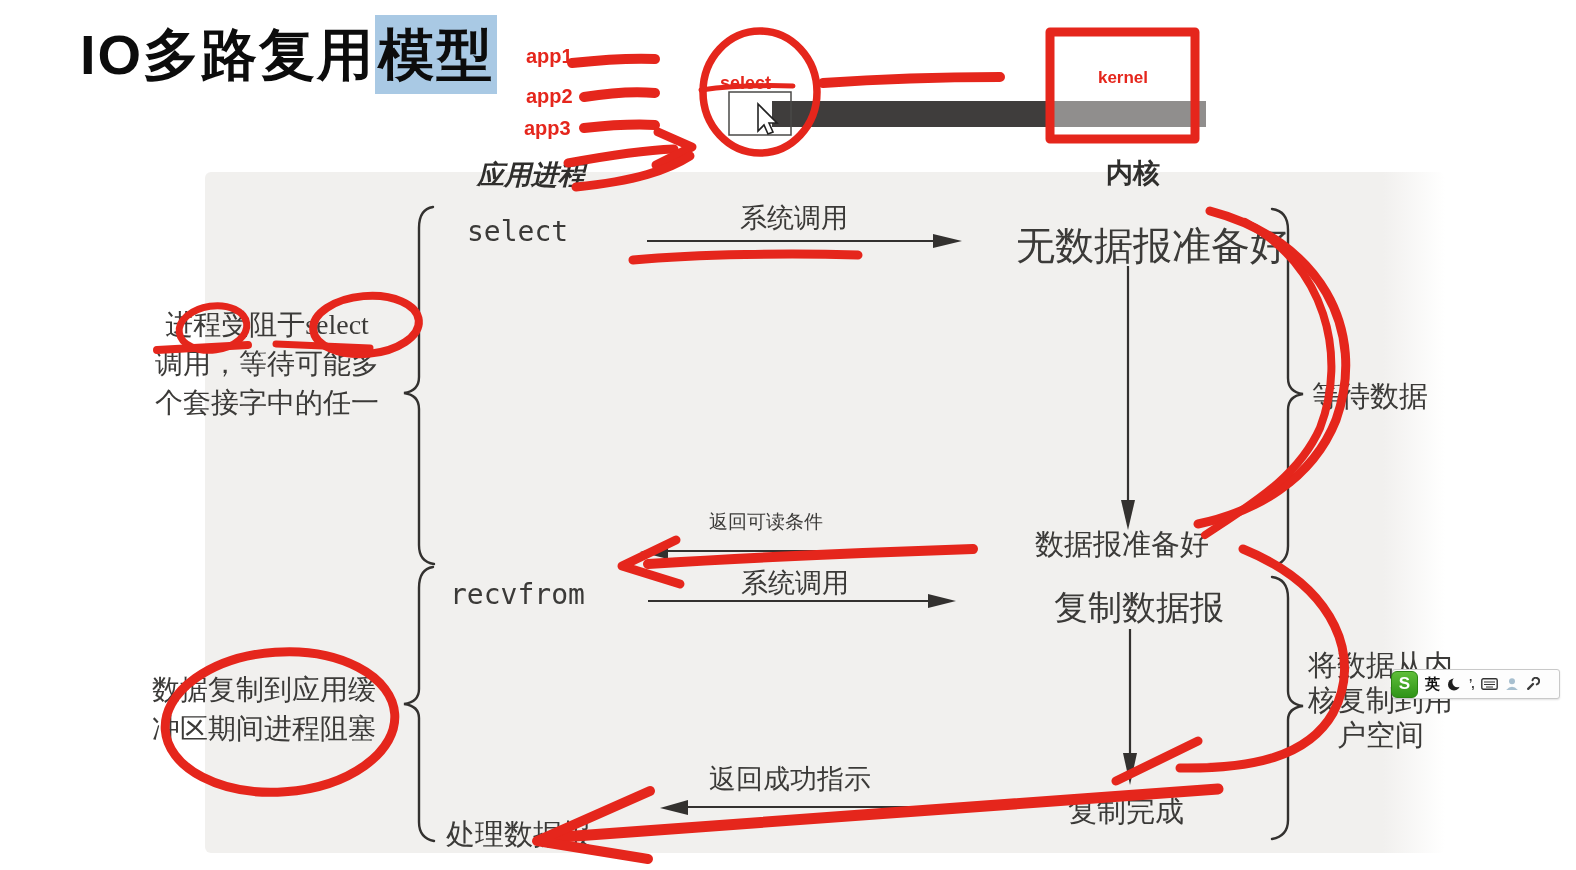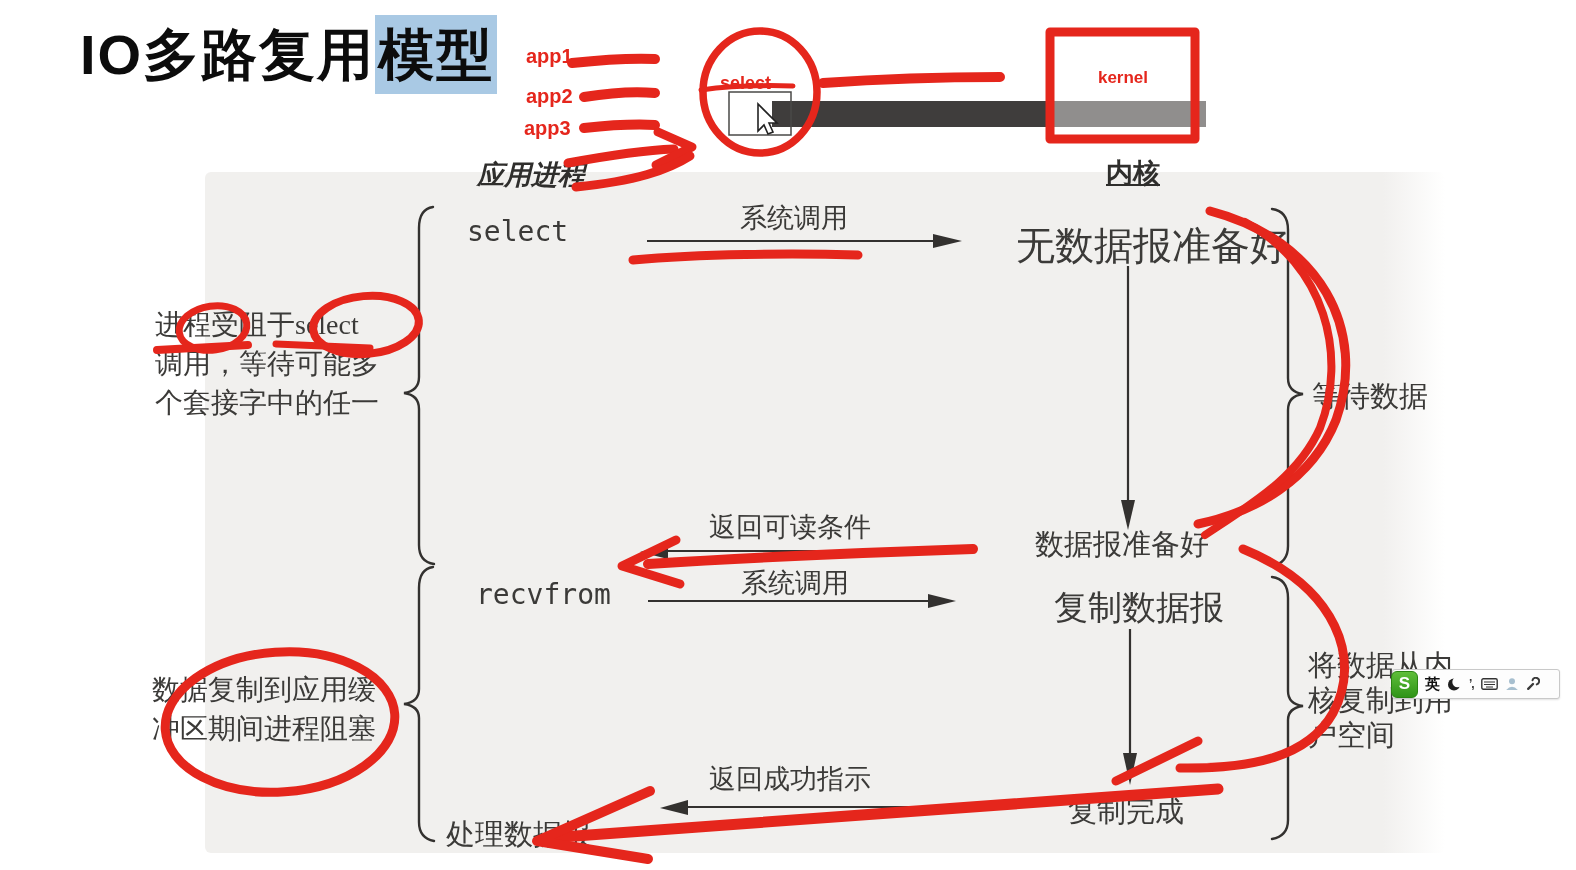--- a/index.html
+++ b/index.html
@@ -1,21 +1,21 @@
 <!DOCTYPE html>
 <html><head>
 <meta charset="utf-8">
 <style>
   html,body{margin:0;padding:0;background:#fff;}
   #stage{position:relative;width:1576px;height:870px;background:#ffffff;overflow:hidden;
          font-family:"Liberation Sans","DejaVu Sans",sans-serif;}
   .panel{position:absolute;left:205px;top:172px;width:1240px;height:681px;
          background:linear-gradient(90deg,#f1f0ee 0,#f1f0ee 95%,rgba(241,240,238,0) 100%);
          border-radius:6px;}
-  .t{position:absolute;white-space:nowrap;}
+  .t{position:absolute;white-space:nowrap;text-align:center;}
   .serif{font-family:"Liberation Serif","DejaVu Serif",serif;color:#3b3a38;}
   .mono{font-family:"DejaVu Sans Mono","Liberation Mono",monospace;color:#3b3a38;}
   .hdr{font-family:"Liberation Serif","DejaVu Serif",serif;color:#2f2e2c;font-weight:bold;}
   .red{color:#e5261c;font-weight:bold;}
   .title{position:absolute;left:80px;top:18px;font-size:56px;font-weight:800;color:#0c0c0c;
          letter-spacing:2px;z-index:2;}
   .title .hl{background:#a9c9e4;padding:8px 3px;}
   .applbl{position:absolute;font-size:20px;z-index:2;}
   .note{line-height:39px;font-size:28px;}
   .note span{display:block;}
@@ -43,28 +43,28 @@
   <div class="title"><span>IO多路复用</span><span class="hl">模型</span></div>
 
   <div class="t applbl red" style="left:526px;top:45px;">app1</div>
   <div class="t applbl red" style="left:526px;top:85px;">app2</div>
   <div class="t applbl red" style="left:524px;top:117px;">app3</div>
 
   <div class="t red txt" style="left:720px;top:73px;font-size:18px;">select</div>
   <div class="t red txt" style="left:1050px;top:68px;width:146px;text-align:center;font-size:17px;">kernel</div>
 
   <div class="t hdr txt" style="left:477px;top:157px;font-size:27px;font-style:italic;">应用进程</div>
-  <div class="t hdr txt" style="left:1106px;top:155px;font-size:27px;text-decoration:underline;">内核</div>
+  <div class="t hdr txt" style="left:1106px;top:155px;font-size:27px;">内核</div>
 
   <div class="t mono txt" style="left:467px;top:215px;font-size:28px;">select</div>
-  <div class="t mono txt" style="left:476px;top:578px;font-size:28px;">recvfrom</div>
+  <div class="t mono txt" style="left:450px;top:578px;font-size:28px;">recvfrom</div>
   <div class="t serif txt" style="left:446px;top:815px;font-size:29px;">处理数据报</div>
 
   <div class="t serif txt" style="left:740px;top:200px;font-size:27px;">系统调用</div>
-  <div class="t serif txt" style="left:709px;top:509px;font-size:27px;">返回可读条件</div>
+  <div class="t serif txt" style="left:709px;top:509px;font-size:19px;">返回可读条件</div>
   <div class="t serif txt" style="left:741px;top:565px;font-size:27px;">系统调用</div>
   <div class="t serif txt" style="left:709px;top:761px;font-size:27px;">返回成功指示</div>
 
   <div class="t serif txt" style="left:1016px;top:219px;font-size:39px;">无数据报准备好</div>
   <div class="t serif txt" style="left:1035px;top:525px;font-size:29px;">数据报准备好</div>
   <div class="t serif txt" style="left:1054px;top:585px;font-size:34px;">复制数据报</div>
   <div class="t serif txt" style="left:1068px;top:792px;font-size:29px;">复制完成</div>
 
   <div class="t serif txt" style="left:1312px;top:377px;font-size:29px;">等待数据</div>
 

